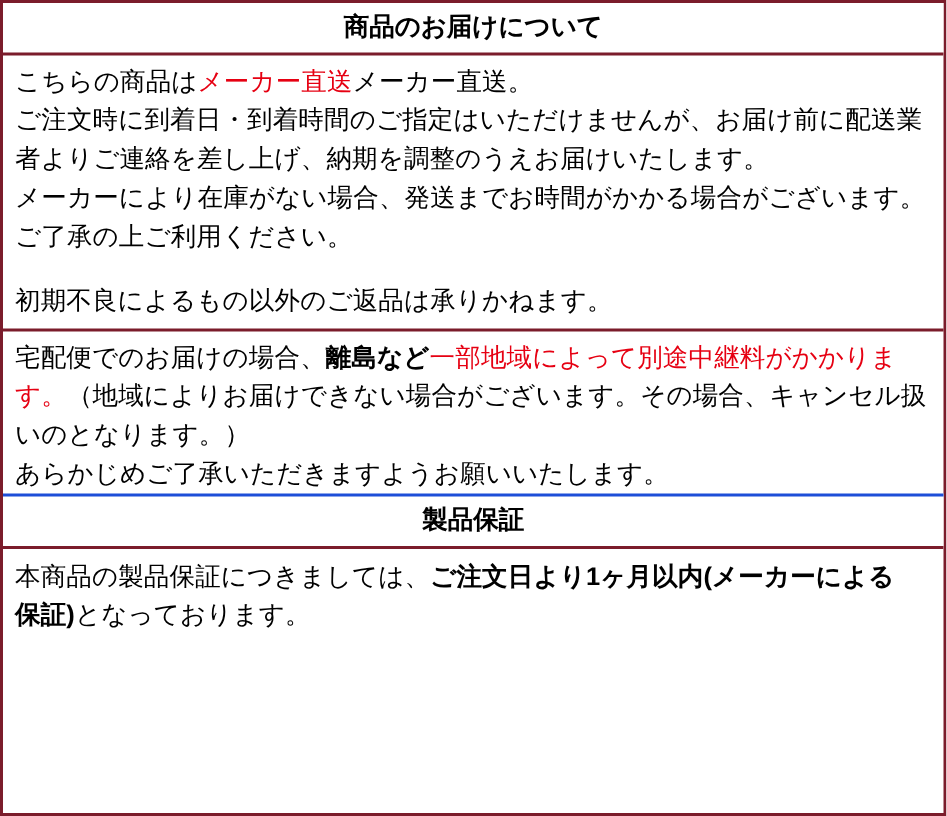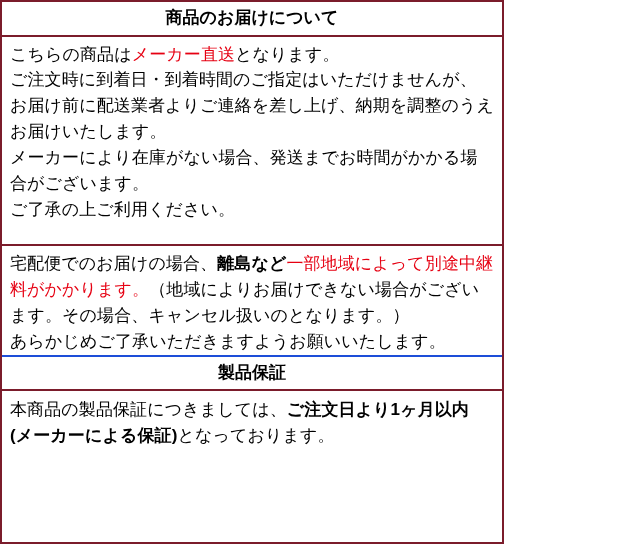--- a/index.html
+++ b/index.html
@@ -8,21 +8,21 @@
     background: #ffffff;
   }
   body {
     width: 631px;
     height: 544px;
     font-family: "Liberation Sans", sans-serif;
     color: #000000;
     overflow: hidden;
   }
   .page {
-    width: 504px;
+    width: 631px;
     height: 544px;
     box-sizing: border-box;
     border: 2px solid #7b1c2b;
     position: relative;
     background: #ffffff;
   }
   .section-title {
     text-align: center;
     font-size: 17px;
     font-weight: bold;
@@ -64,25 +64,26 @@
   }
 </style>
 </head>
 <body>
 
 <div class="page">
 
   <div class="section-title">商品のお届けについて</div>
 
   <div class="body-block">
-    <p class="para"><span>こちらの商品は</span><span class="em-red">メーカー直送</span><span>となります。</span></p>
+    <p class="para"><span>こちらの商品は</span><span class="em-red">メーカー直送</span><span>メーカー直送。</span></p>
     <p class="para"><span>ご注文時に到着日・到着時間のご指定はいただけませんが、お届け前に配送業者よりご連絡を差し上げ、納期を調整のうえお届けいたします。</span></p>
     <p class="para"><span>メーカーにより在庫がない場合、発送までお時間がかかる場合がございます。</span></p>
     <p class="para"><span>ご了承の上ご利用ください。</span></p>
     <div class="gap"></div>
+    <p class="para"><span>初期不良によるもの以外のご返品は承りかねます。</span></p>
   </div>
 
   <hr class="rule">
 
   <div class="body-block">
     <p class="para"><span>宅配便でのお届けの場合、</span><span class="em-bold">離島など</span><span class="em-red">一部地域によって別途中継料がかかります。</span><span>（地域によりお届けできない場合がございます。その場合、キャンセル扱いのとなります。）</span></p>
     <p class="para"><span>あらかじめご了承いただきますようお願いいたします。</span></p>
   </div>
 
   <div class="section-title second">製品保証</div>

